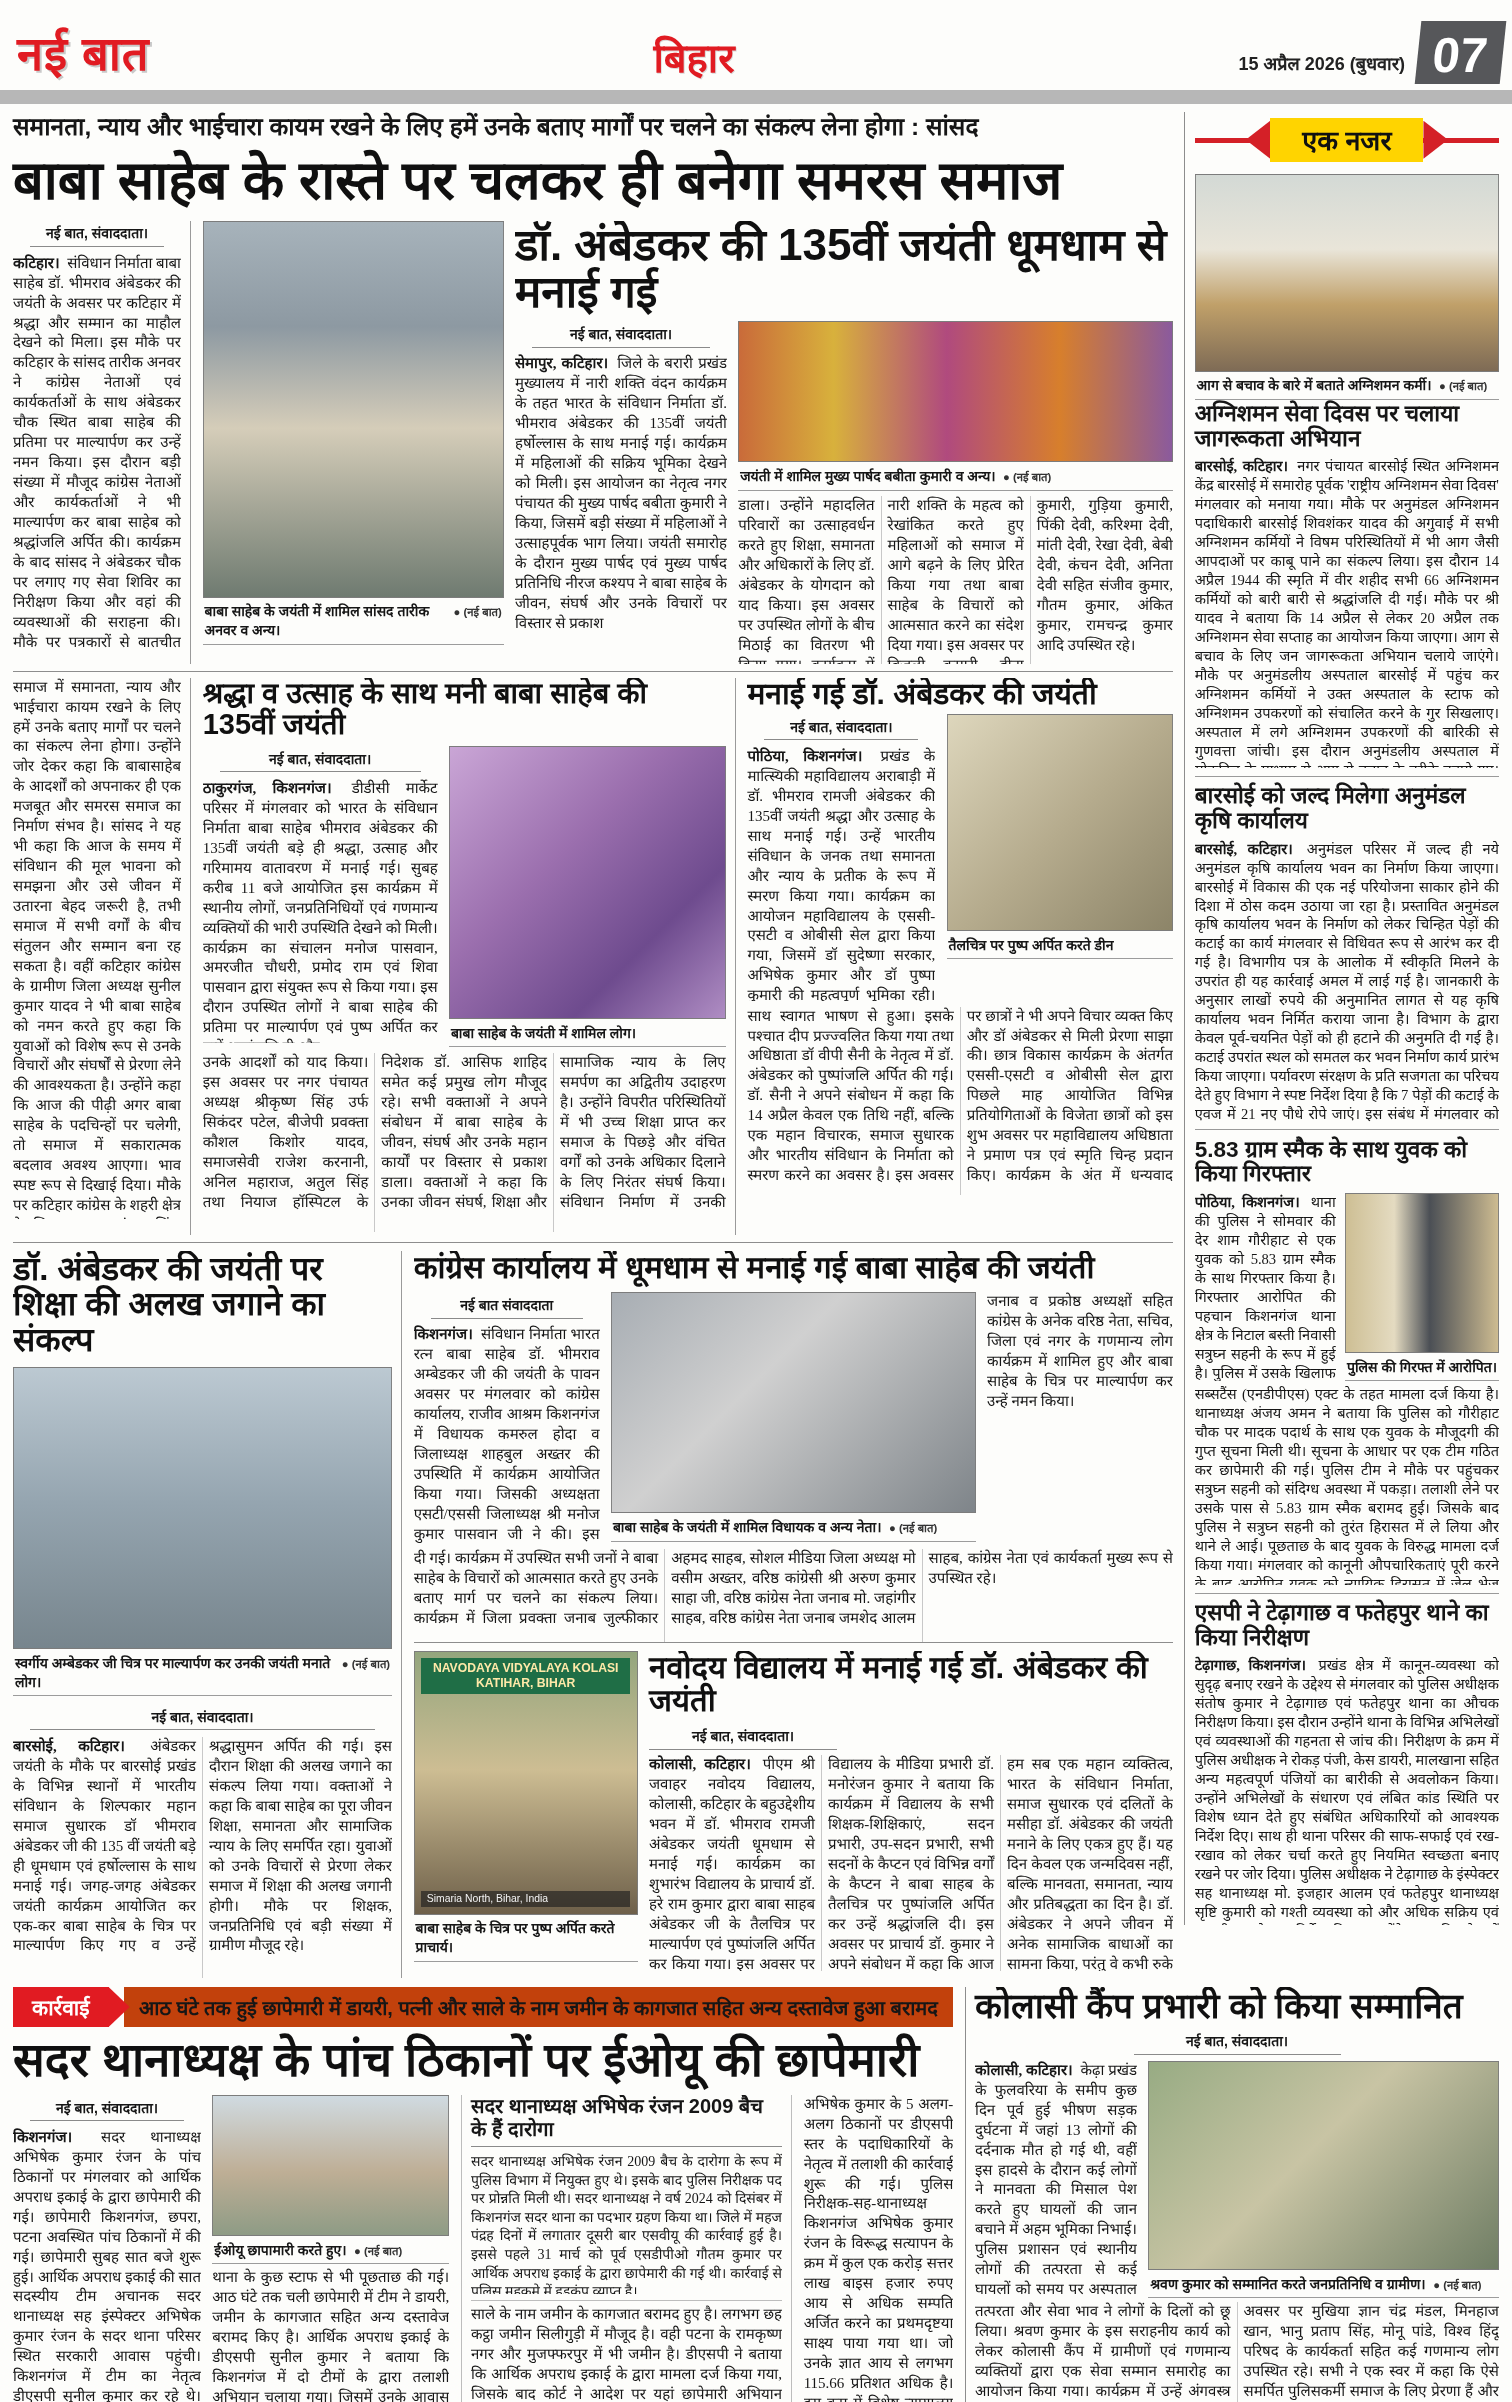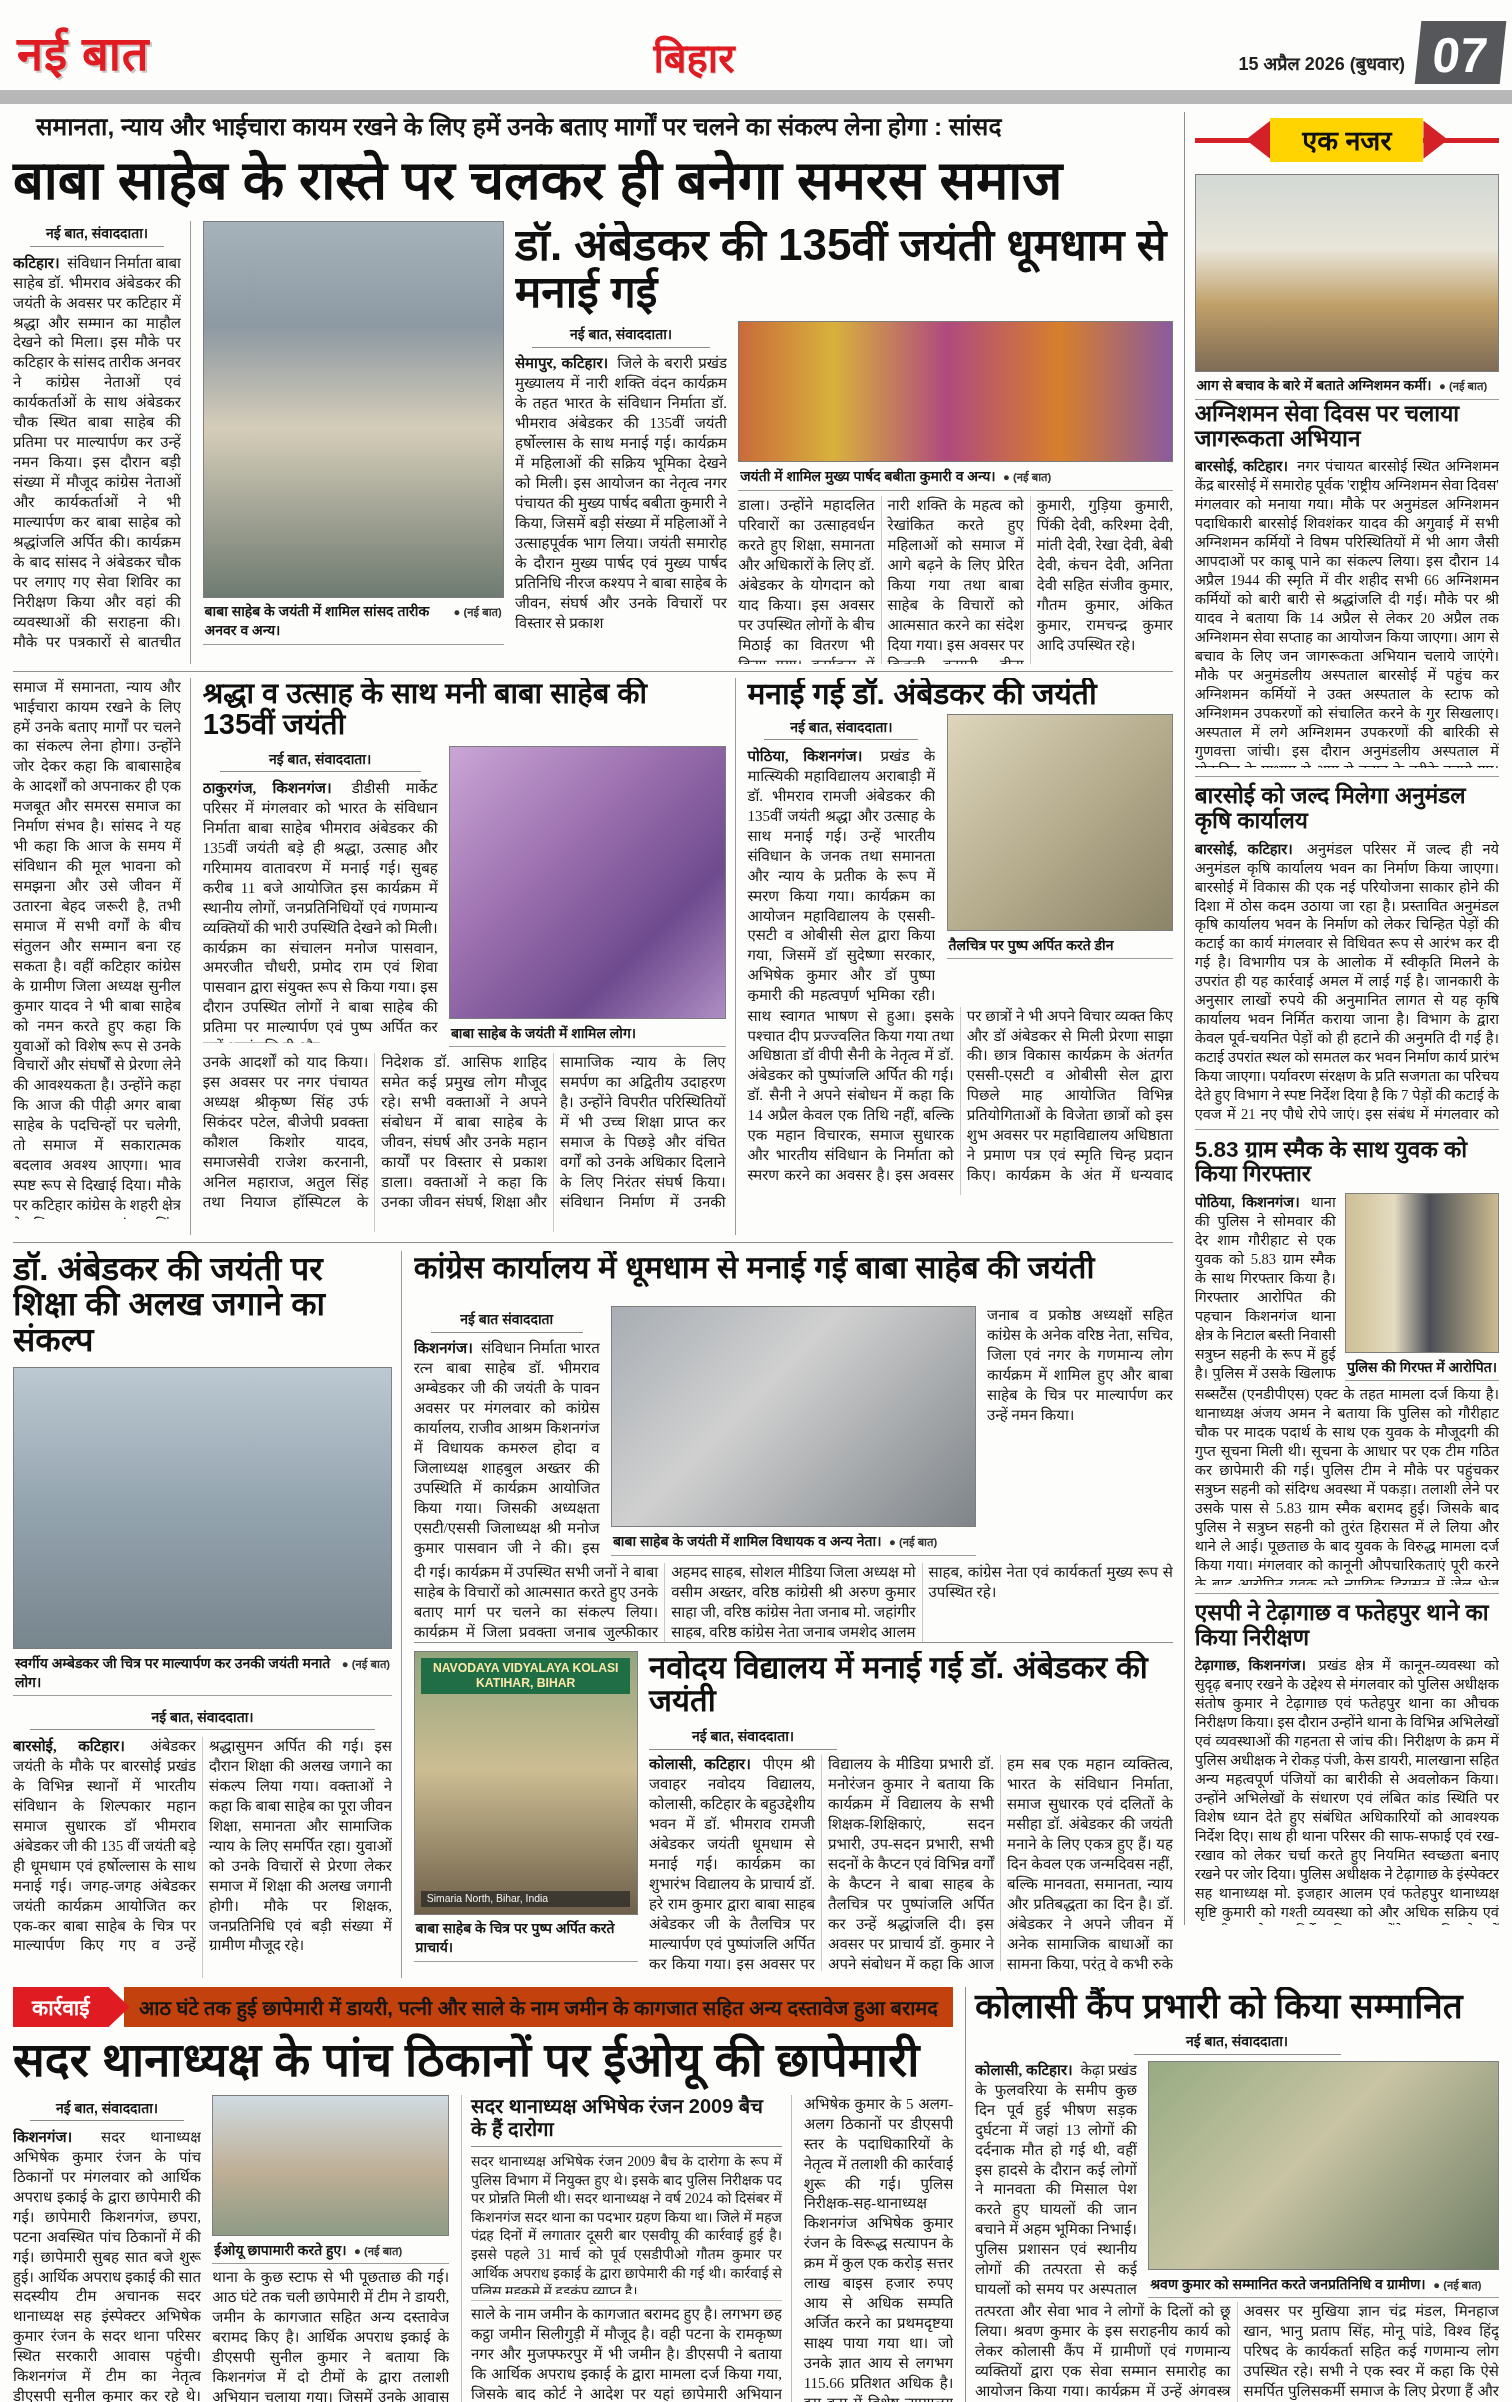--- a/index.html
+++ b/index.html
@@ -12,21 +12,21 @@
         text-shadow:1.9px 1.9px 0 #c9c9c9;letter-spacing:0.9px;}
   .section-title{font-family:"Liberation Sans",sans-serif;font-weight:bold;font-size:40px;color:#e11b22;
         text-shadow:0.9px 0.9px 0 #d8d8d8;text-align:center;}
   .mast-right{display:flex;align-items:flex-end;gap:13px;}
   .edition-date{font-family:"Liberation Sans",sans-serif;font-weight:bold;font-size:18px;color:#222;padding-bottom:9.4px;}
   .page-num{background:#56575a;color:#fff;font-family:"Liberation Sans",sans-serif;font-weight:bold;
         font-size:49px;padding:5.6px 15px 1.9px 15px;transform:skewX(-6deg);}
   .graybar{height:14px;background:#b7b7b7;margin:0 0 7.5px 0;}
   
   .kicker{font-family:"Liberation Sans",sans-serif;font-weight:bold;font-size:24.5px;line-height:1.15;
-          padding:1.9px 0 5.6px 0;margin-left:23px;}
+          padding:1.9px 0 5.6px 0;}
   .headline{font-family:"Liberation Sans",sans-serif;font-weight:bold;color:#101010;line-height:1.08;}
   .h-main{font-size:54px;padding:3.8px 0 9.4px 0;}
   .byline{font-family:"Liberation Sans",sans-serif;font-weight:bold;font-size:14px;text-align:center;
           padding:2.8px 0 3.8px 0;border-bottom:0.9px solid #8a8a8a;margin:0 17px 6.6px 17px;}
   .body-txt{font-size:15px;line-height:1.33;text-align:justify;overflow:hidden;}
   .dl{font-weight:bold;margin-right:3.8px;}
   .cols2{column-count:2;column-gap:13px;column-rule:0.9px solid #c8c8c8;}
   .cols3{column-count:3;column-gap:13px;column-rule:0.9px solid #c8c8c8;}
   .caption{display:flex;justify-content:flex-start;align-items:baseline;
            font-family:"Liberation Sans",sans-serif;font-weight:bold;font-size:14px;
@@ -62,21 +62,21 @@
   .shr-c1{width:235px;flex:none;}
   .manai{flex:1;overflow:hidden;}
   .h-manai{font-size:30px;padding-bottom:3.8px;}
   .man-row{display:flex;gap:11.3px;}
   .man-c1{width:188px;flex:none;}
   .rowC{display:flex;gap:11.3px;height:727px;overflow:hidden;border-top:1.9px solid #8d8d8d;margin-top:7.5px;padding-top:7.5px;}
   .shiksha{width:379px;flex:none;border-right:0.9px solid #9a9a9a;padding-right:9.4px;overflow:hidden;}
   .h-shiksha{font-size:33px;padding:0 0 9.4px 0;}
   .rightC{flex:1;overflow:hidden;}
   .congress{border-bottom:1.9px solid #8d8d8d;padding-bottom:7.5px;overflow:hidden;height:384px;}
-  .h-congress{font-size:31px;padding-bottom:22px;}
+  .h-congress{font-size:31px;padding-bottom:8px;}
   .con-row{display:flex;gap:11.3px;}
   .con-c{width:186px;flex:none;}
   .navodaya{display:flex;gap:11.3px;margin-top:7.5px;height:320px;overflow:hidden;}
   .nav-photo{width:224px;flex:none;}
   .h-navodaya{font-size:31px;padding-bottom:5.6px;}
   
   .eknajar-badge{display:flex;align-items:center;justify-content:center;position:relative;margin:3.8px 0 9.4px 0;height:49px;}
   .eknajar-badge .redline{position:absolute;left:0;right:0;top:22.6px;height:4.7px;background:#d42027;}
   .arrow{width:24.5px;height:38px;background:#d42027;position:relative;z-index:1;}
   .arrow-l{clip-path:polygon(100% 0,0 50%,100% 100%);}

